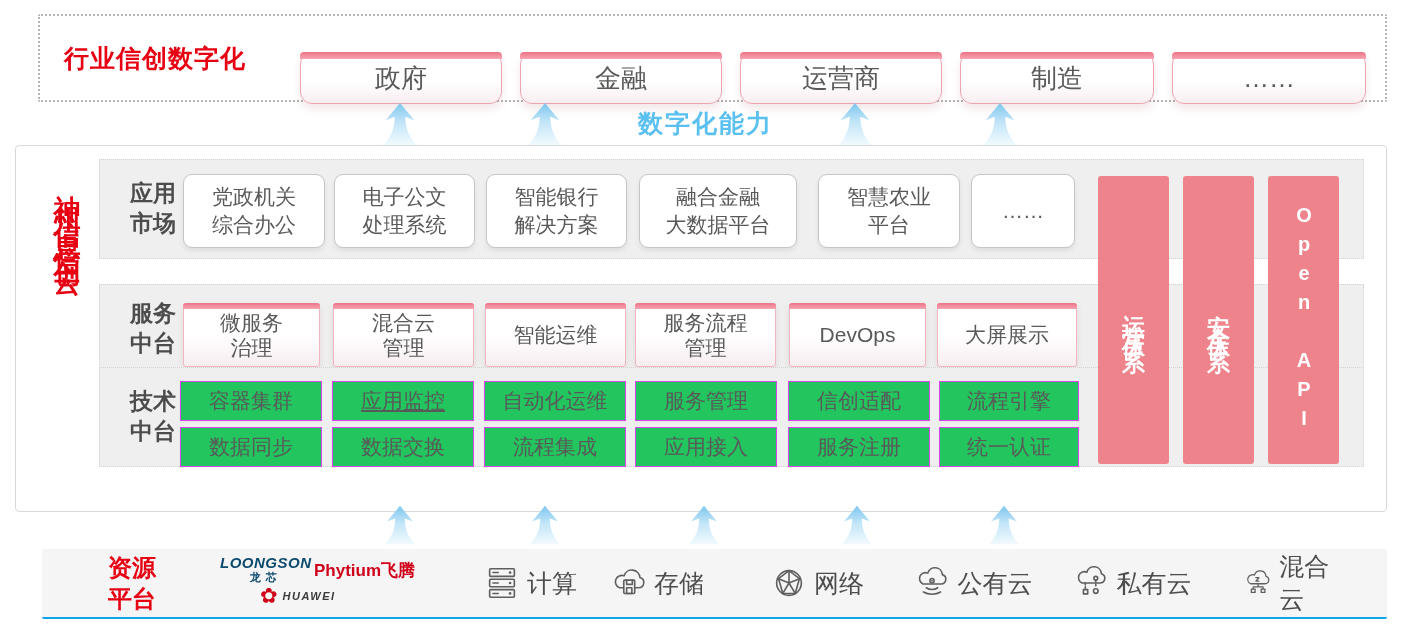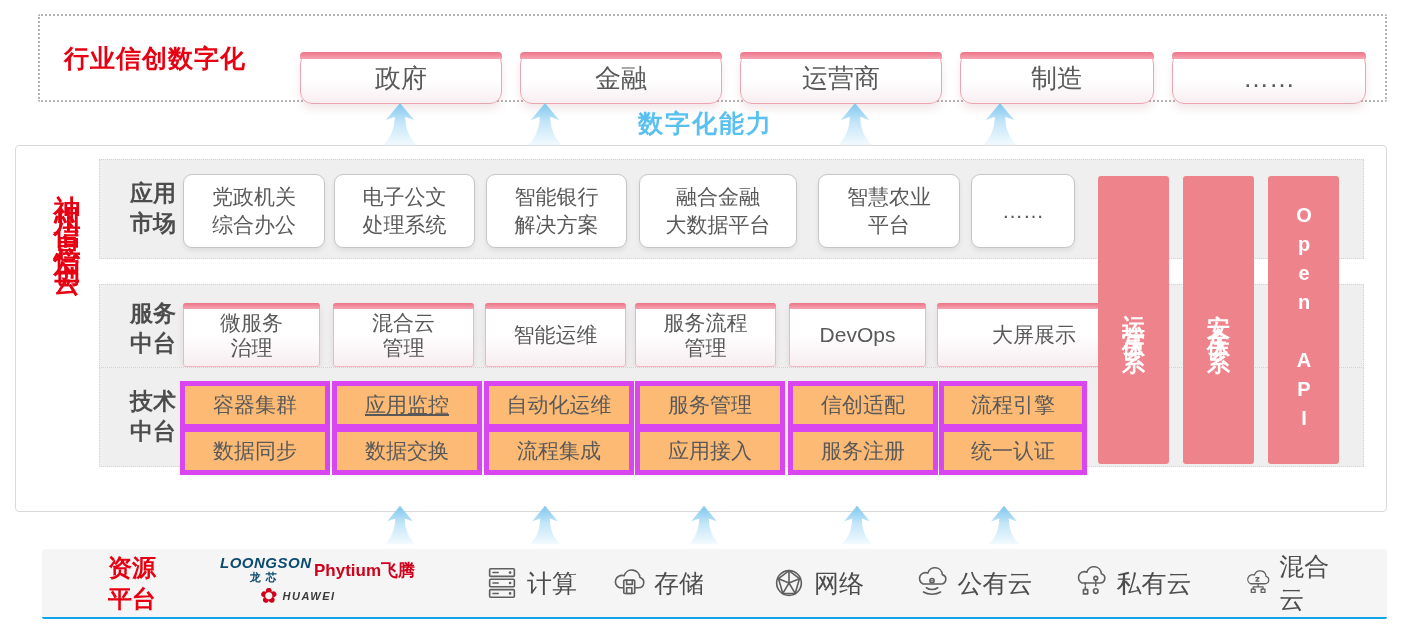--- a/index.html
+++ b/index.html
@@ -71,21 +71,21 @@
   .svc-box{
     position:absolute;top:18px;height:62px;
     border:1px solid #f2b6c2;border-radius:3px;
     background:linear-gradient(180deg,#ffffff 0%,#ffffff 50%,#f7edf0 100%);
     box-shadow:0 4px 6px rgba(150,60,70,0.12);
     display:flex;align-items:center;justify-content:center;text-align:center;
     font-size:21px;color:#595959;line-height:1.2;
   }
   .svc-box .accent{height:6px;border-radius:3px 3px 0 0;}
   .tech-box{
-    position:absolute;height:38px;background:#fdba74;border:5px solid #d946ef;
+    position:absolute;height:38px;background:#22c55e;border:1px solid #d946ef;
     box-shadow:0 1px 2px rgba(0,0,0,0.05);
     display:flex;align-items:center;justify-content:center;
     font-size:21px;color:#595959;
   }
   .pillar{
     position:absolute;top:30px;width:71px;height:288px;background:#ee838b;border-radius:3px;
     display:flex;align-items:center;justify-content:center;
     writing-mode:vertical-rl;text-orientation:upright;
     color:#ffffff;font-weight:bold;font-size:23px;letter-spacing:12px;line-height:71px;
     z-index:5;
@@ -211,21 +211,21 @@
     </div>
     <div class="svc-box" style="left:535px;width:139px;">
       <div class="accent"></div>
       <span class="pre">服务流程
 管理</span>
     </div>
     <div class="svc-box" style="left:689px;width:135px;">
       <div class="accent"></div>
       <span class="pre">DevOps</span>
     </div>
-    <div class="svc-box" style="left:837px;width:138px;padding-left:27px;">
+    <div class="svc-box" style="left:837px;width:138px;">
       <div class="accent"></div>
       <span class="pre">大屏展示</span>
     </div>
   </div>
 
   <div class="row row3">
     <div class="row-label pre">技术
 中台</div>
     <div class="tech-box" style="left:80px;top:13px;width:140px;">容器集群</div>
     <div class="tech-box" style="left:232px;top:13px;width:140px;text-decoration:underline;">应用监控</div>

